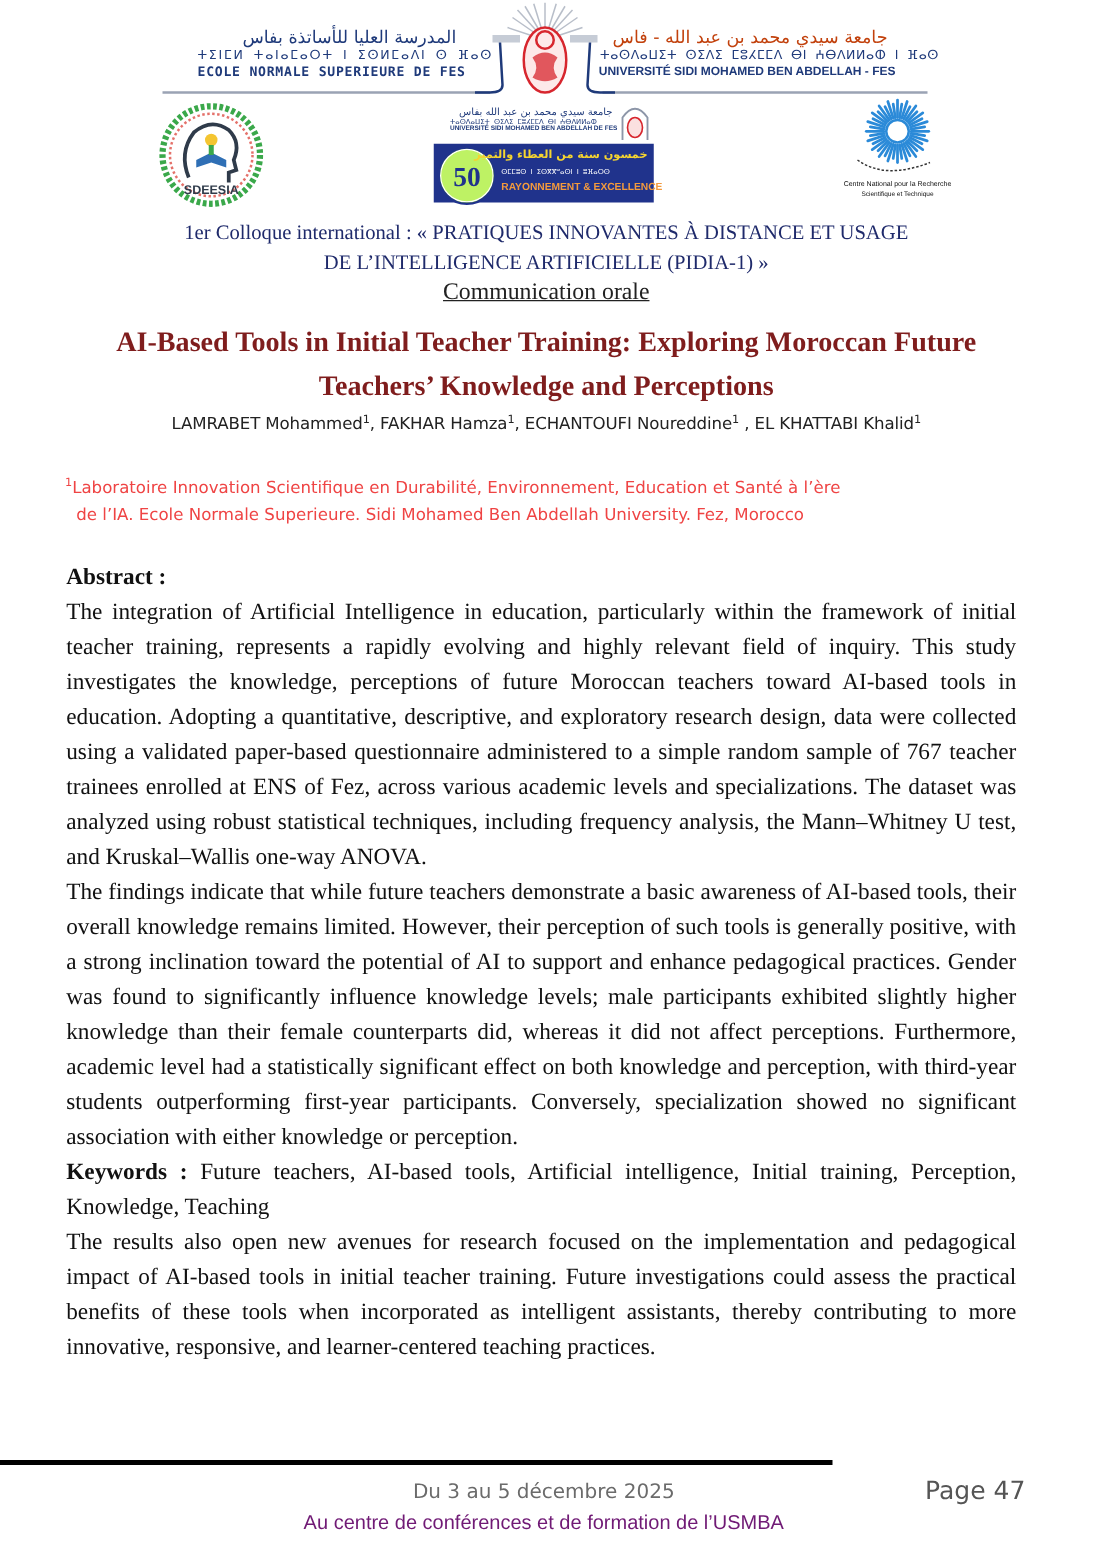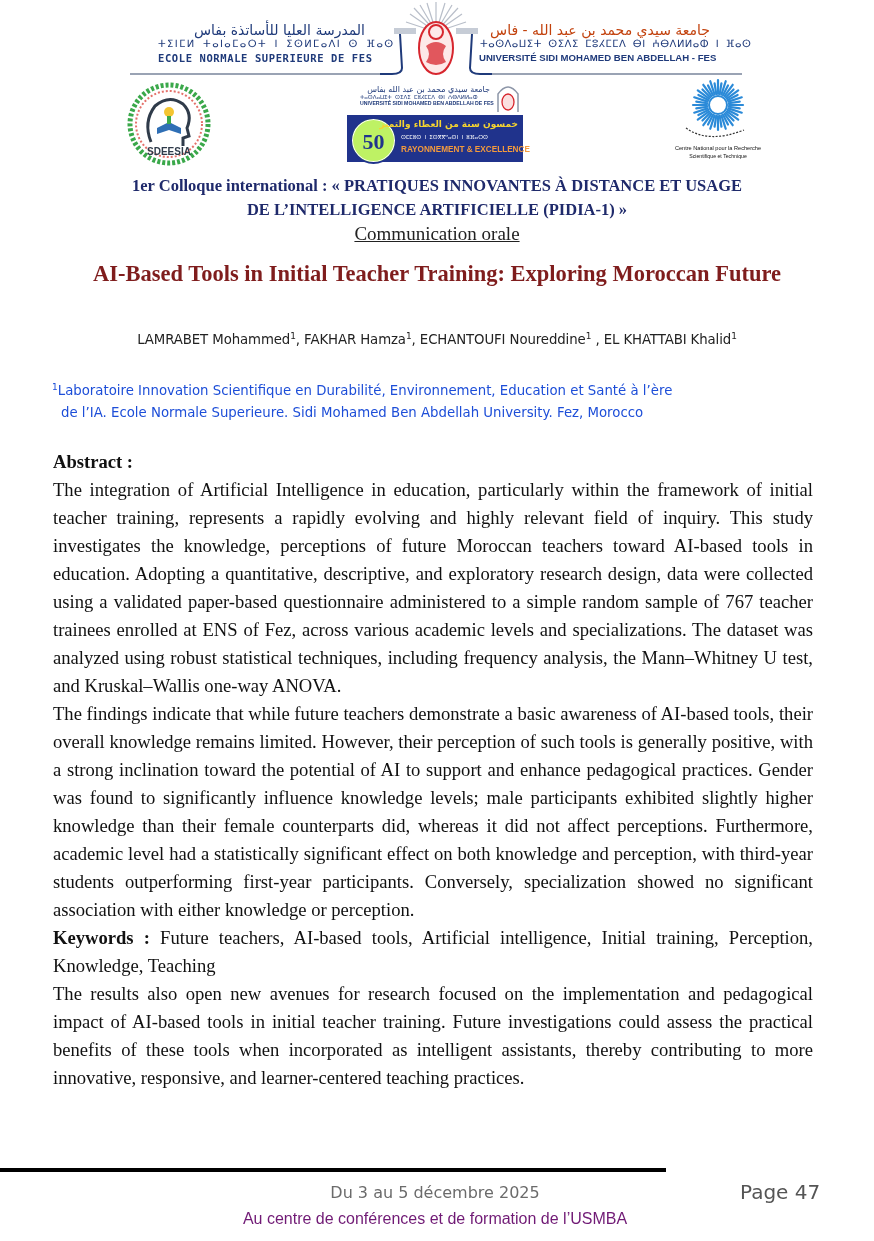--- a/index.html
+++ b/index.html
@@ -29,27 +29,27 @@
     .logo-usmba50 .badge { position: absolute; left: 5px; top: 35px; width: 43px; height: 43px; border-radius: 50%; background: #bef264; border: 2px solid #20338c; box-shadow: 0 0 0 1px #fff inset; }
     .logo-usmba50 .badge span { position: absolute; left: 0; top: 10px; width: 43px; text-align: center; font-size: 22px; font-weight: bold; color: #20338c; font-family: "Liberation Serif", serif; }
     .logo-usmba50 .band-ar { position: absolute; left: 55px; top: 37px; width: 118px; text-align: right; direction: rtl; font-size: 9px; color: #f5d430; font-family: "DejaVu Sans", sans-serif; font-weight: bold; white-space: nowrap; }
     .logo-usmba50 .band-tf { position: absolute; left: 56px; top: 52px; width: 118px; font-size: 5.5px; color: #ffffff; font-family: "DejaVu Sans Mono", monospace; white-space: nowrap; }
     .logo-usmba50 .band-fr { position: absolute; left: 56px; top: 63px; width: 120px; font-size: 8.2px; color: #f39a3d; font-family: "Liberation Sans", sans-serif; font-weight: bold; white-space: nowrap; }
     .logo-cnrst { left: 668px; top: 78px; width: 100px; height: 86px; }
     .logo-cnrst .cap1 { position: absolute; left: 0; top: 67px; width: 100px; text-align: center; font-size: 5.6px; color: #111; font-family: "Liberation Sans", sans-serif; white-space: nowrap; }
     .logo-cnrst .cap2 { position: absolute; left: 0; top: 75px; width: 100px; text-align: center; font-size: 5.2px; color: #111; font-family: "Liberation Sans", sans-serif; white-space: nowrap; }
 
     
-    .conf-title { left: 40px; top: 174px; width: 794px; text-align: center; color: #1f2a6b; font-weight: bold; font-size: 16.5px; line-height: 24px; font-family: "Liberation Serif", serif; }
+    .conf-title { left: 40px; top: 174px; width: 794px; text-align: center; color: #1f2a6b; font-weight: normal; font-size: 16.5px; line-height: 24px; font-family: "Liberation Serif", serif; }
     .comm-type { left: 40px; top: 223px; width: 794px; text-align: center; font-size: 19px; text-decoration: underline; color: #222; }
 
     .paper-title { left: 40px; top: 256px; width: 794px; text-align: center; font-weight: bold; font-size: 22.5px; line-height: 35px; color: #7f1d1d; }
     .authors { left: 40px; top: 331px; width: 794px; text-align: center; font-family: "DejaVu Sans", sans-serif; font-size: 13.3px; color: #222; white-space: nowrap; letter-spacing: -0.1px; }
     .authors sup { font-size: 9px; vertical-align: 5px; }
-    .affil { left: 52px; top: 376px; width: 762px; font-family: "DejaVu Sans", sans-serif; font-size: 13.3px; line-height: 22px; color: #1d4ed8; text-align: justify; }
+    .affil { left: 52px; top: 376px; width: 762px; font-family: "DejaVu Sans", sans-serif; font-size: 13.3px; line-height: 22px; color: #ef4444; text-align: justify; }
     .affil sup { font-size: 9px; vertical-align: 5px; }
     .affil .l2 { padding-left: 9px; }
 
     
     .abstract { left: 53px; top: 448px; width: 760px; font-size: 18.6px; line-height: 28px; color: #111; }
     .abstract .heading { font-weight: bold; display: block; }
     .abstract p { margin: 0; text-align: justify; }
     .abstract .kw-label { font-weight: bold; }
 
     
@@ -178,20 +178,21 @@
 </div>
 
 <div class="abs conf-title">
   <div>1er Colloque international : « PRATIQUES INNOVANTES À DISTANCE ET USAGE</div>
   <div>DE L’INTELLIGENCE ARTIFICIELLE (PIDIA-1) »</div>
 </div>
 <div class="abs comm-type">Communication orale</div>
 
 <div class="abs paper-title">
   <div>AI-Based Tools in Initial Teacher Training: Exploring Moroccan Future</div>
+  <div>Teachers’ Knowledge and Perceptions</div>
 </div>
 
 <div class="abs authors">
   <span><span>LAMRABET Mohammed</span><sup>1</sup><span>, </span></span><span><span>FAKHAR Hamza</span><sup>1</sup><span>, </span></span><span><span>ECHANTOUFI Noureddine</span><sup>1</sup><span> , </span></span><span><span>EL KHATTABI Khalid</span><sup>1</sup></span>
 </div>
 
 <div class="abs affil">
   <div><sup>1</sup><span>Laboratoire Innovation Scientifique en Durabilité, Environnement, Education et Santé à l’ère</span></div>
   <div class="l2">de l’IA. Ecole Normale Superieure. Sidi Mohamed Ben Abdellah University. Fez, Morocco</div>
 </div>

